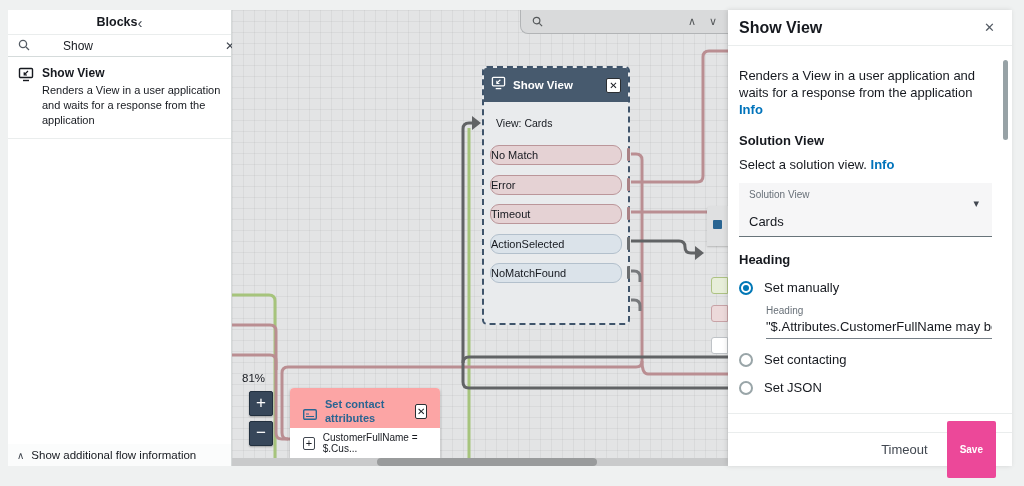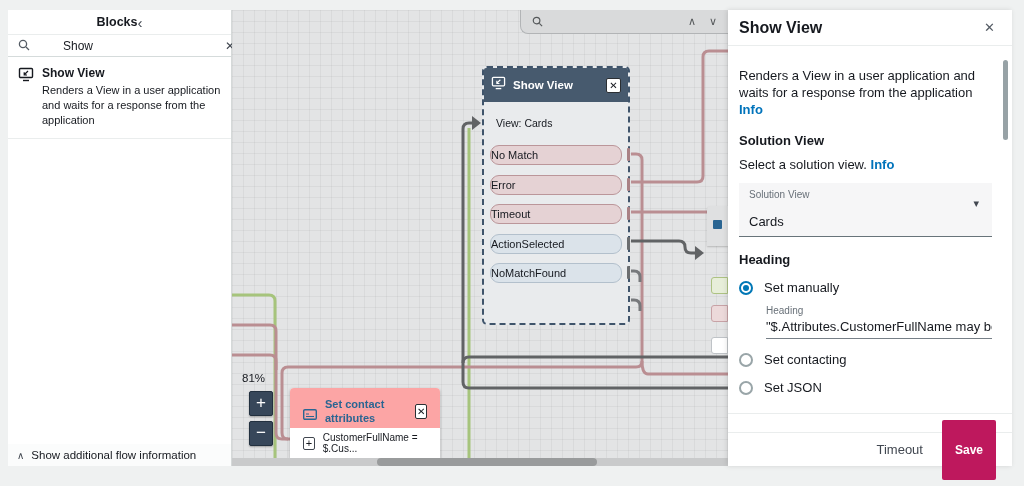--- a/index.html
+++ b/index.html
@@ -97,21 +97,21 @@
   .radio { width:14px; height:14px; border-radius:50%; border:2px solid #99a5a8; background:#fff; flex:0 0 14px; position:relative; cursor:pointer; }
   .radio.on { border-color:#0077b6; }
   .radio.on::after { content:""; position:absolute; left:2px; top:2px; width:6px; height:6px; border-radius:50%; background:#0077b6; }
   .nested { margin-left:27px; margin-top:10px; border-bottom:1px solid #767f87; padding-bottom:4px; }
   .nested .lbl { font-size:10px; color:#687078; }
   .nested .val { font-size:13px; margin-top:3px; white-space:nowrap; overflow:hidden; }
   .p-divider { border-top:1px solid #eaeded; margin:18px -20px 0 -11px; }
   .p-footer { position:absolute; left:0; right:0; bottom:0; height:34px; background:#fff; border-top:1px solid #eaeded;
     display:flex; align-items:center; justify-content:flex-end; gap:19px; padding:0 16px; }
   .btn-cancel { font-size:13px; color:#414750; cursor:pointer; }
-  .btn-save { background:#be185d; color:#fff; font-size:12px; font-weight:bold; padding:23px 13px; border:none; border-radius:2px; cursor:pointer; }
+  .btn-save { background:#ec4899; color:#fff; font-size:10px; font-weight:bold; padding:23px 13px; border:none; border-radius:2px; cursor:pointer; }
   .p-scrollthumb { position:absolute; right:4px; top:50px; width:5px; height:80px; background:#97a2a6; border-radius:3px; }
 </style>
 </head>
 <body>
 
 <div id="app">
 
   <div class="sidebar">
     <div class="sb-header">
       <span class="sb-title">Blocks</span>

